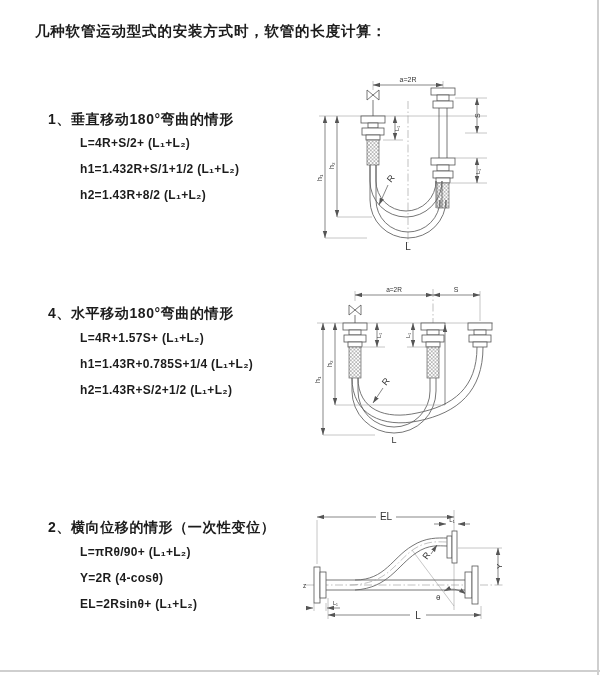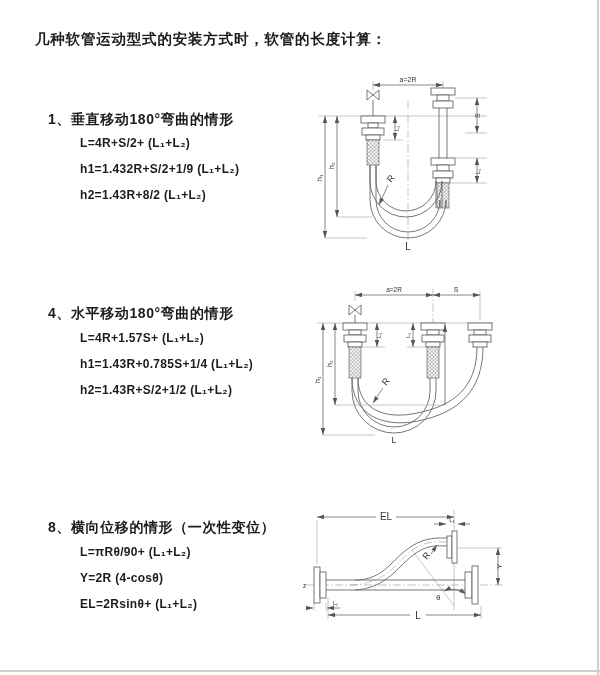--- a/index.html
+++ b/index.html
@@ -3,21 +3,21 @@
 <meta charset="utf-8">
 <style>
   html,body{margin:0;padding:0;}
   body{
     width:600px;height:675px;position:relative;background:#ffffff;
     font-family:"Liberation Sans","DejaVu Sans",sans-serif;overflow:hidden;
   }
   .edge-r{position:absolute;top:0;right:1px;width:2px;height:100%;background:#cfcfcf;}
   .edge-b{position:absolute;left:0;bottom:3px;width:100%;height:2px;background:#cfcfcf;}
   .t{position:absolute;white-space:nowrap;color:#1c1c1c;}
-  .title{left:35px;top:22px;font-size:14.5px;font-weight:bold;letter-spacing:0.8px;margin-top:8px;}
+  .title{left:35px;top:22px;font-size:14.5px;font-weight:bold;letter-spacing:0.8px;}
   .heading{left:48px;font-size:14px;font-weight:bold;letter-spacing:0.6px;}
   .formula{left:80px;font-size:12px;font-weight:600;letter-spacing:0.3px;}
   svg.diag{position:absolute;}
   .part{fill:#fff;stroke:#555;stroke-width:0.8;}
   .braid{stroke:#666;stroke-width:0.7;}
   .hose{fill:none;stroke:#666;stroke-width:0.9;}
   .dim{stroke:#555;stroke-width:0.7;fill:none;}
   .ext{stroke:#999;stroke-width:0.55;fill:none;}
   .cl{stroke:#999;stroke-width:0.6;fill:none;stroke-dasharray:8 2.5 1.5 2.5;}
   .lbl{fill:#333;font-family:"Liberation Sans","DejaVu Sans",sans-serif;}
@@ -41,29 +41,29 @@
   </defs>
 </svg>
 
 <div class="edge-r"></div>
 <div class="edge-b"></div>
 
 <div class="t title">几种软管运动型式的安装方式时，软管的长度计算：</div>
 
 <div class="t heading" style="top:111px">1、垂直移动180°弯曲的情形</div>
 <div class="t formula" style="top:136px">L=4R+S/2+ (L₁+L₂)</div>
-<div class="t formula" style="top:162px">h1=1.432R+S/2+1/9 (L₁+L₂)</div>
+<div class="t formula" style="top:162px">h1=1.432R+S/1+1/2 (L₁+L₂)</div>
 <div class="t formula" style="top:188px">h2=1.43R+8/2 (L₁+L₂)</div>
 
 <div class="t heading" style="top:305px">4、水平移动180°弯曲的情形</div>
 <div class="t formula" style="top:331px">L=4R+1.57S+ (L₁+L₂)</div>
 <div class="t formula" style="top:357px">h1=1.43R+0.785S+1/4 (L₁+L₂)</div>
 <div class="t formula" style="top:383px">h2=1.43R+S/2+1/2 (L₁+L₂)</div>
 
-<div class="t heading" style="top:519px">8、横向位移的情形（一次性变位）</div>
+<div class="t heading" style="top:519px">2、横向位移的情形（一次性变位）</div>
 <div class="t formula" style="top:545px">L=πRθ/90+ (L₁+L₂)</div>
 <div class="t formula" style="top:571px">Y=2R (4-cosθ)</div>
 <div class="t formula" style="top:597px">EL=2Rsinθ+ (L₁+L₂)</div>
 
 <svg class="diag" style="left:315px;top:73px" width="235" height="182" viewBox="0 0 235 182">
 
   <line class="cl" x1="93" y1="28" x2="93" y2="170"></line>
 
   <line class="ext" x1="4" y1="43" x2="172" y2="43"></line>
 

